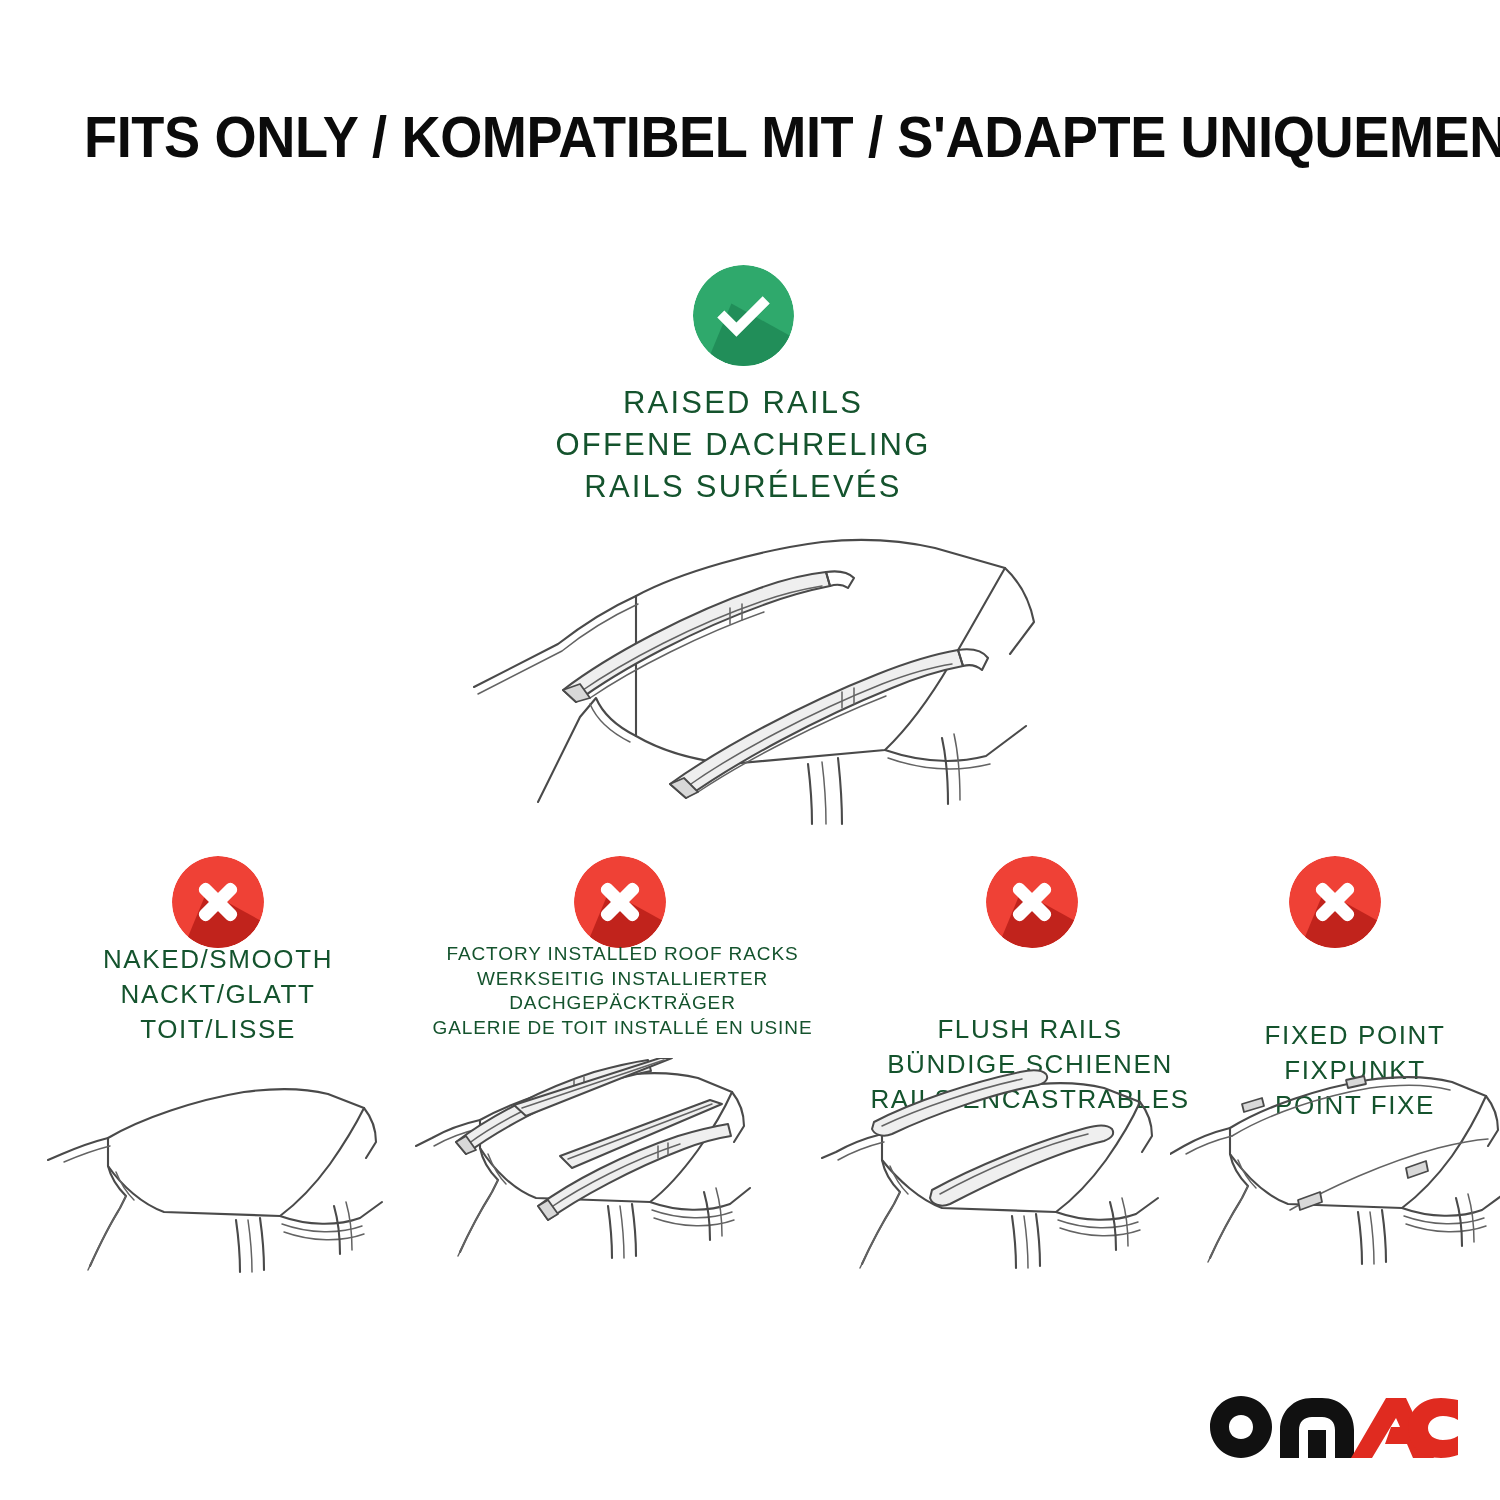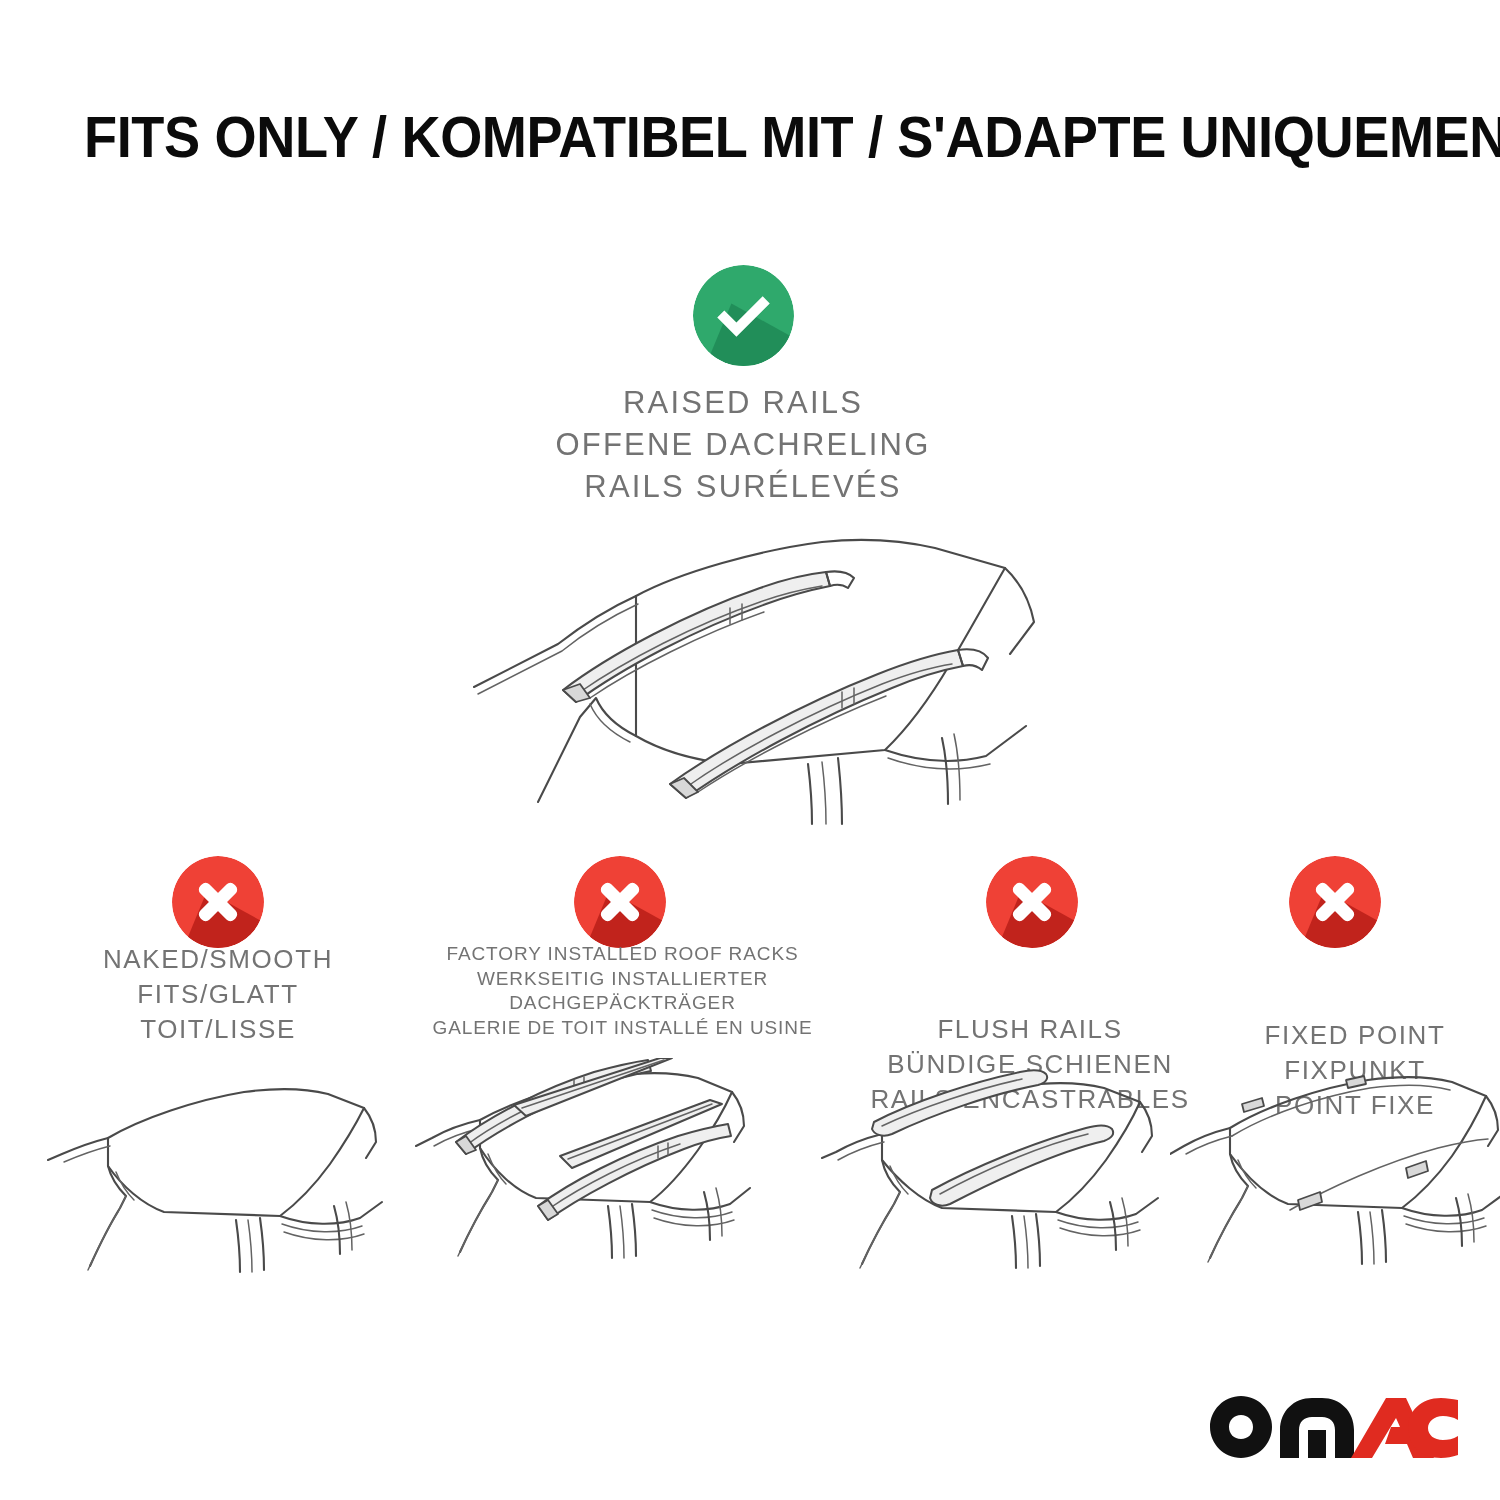--- a/index.html
+++ b/index.html
@@ -66,21 +66,21 @@
   .icon-no .shade { background: #b81e18; }
 
   
   .caption {
     position: absolute;
     text-align: center;
     font-size: 26px;
     font-weight: 400;
     letter-spacing: 1.6px;
     line-height: 1.34;
-    color: #737373;
+    color: #14532d;
     white-space: pre-line;
   }
   .caption-main {
     font-size: 31px;
     letter-spacing: 2.2px;
     line-height: 1.36;
   }
   .caption-small {
     font-size: 19px;
     letter-spacing: 0.9px;
@@ -173,21 +173,21 @@
   <div class="shade"></div>
   <svg viewBox="0 0 100 100">
     <g fill="#ffffff">
       <rect x="24" y="43" width="52" height="14" rx="6" transform="rotate(45 50 50)"></rect>
       <rect x="24" y="43" width="52" height="14" rx="6" transform="rotate(-45 50 50)"></rect>
     </g>
   </svg>
 </div>
 
 <div class="caption" style="left:48px; top:942px; width:340px;">NAKED/SMOOTH
-FITS/GLATT
+NACKT/GLATT
 TOIT/LISSE</div>
 
 <div class="roof" style="left:46px; top:1062px; width:345px; height:235px;">
   <svg viewBox="0 0 345 235" preserveAspectRatio="xMidYMid meet">
     <path class="rl" d="M62 76 C96 56 150 38 198 30 C228 26 258 26 282 32 L318 46
                         C310 62 298 82 284 102 C268 124 250 142 234 154
                         L118 150 C96 142 76 124 62 104 Z" fill="#fdfdfd"></path>
     <path class="rl" d="M62 76 C46 80 30 86 16 92 L2 98"></path>
     <path class="rl-thin" d="M64 84 C48 88 32 94 18 100"></path>
     <path class="rl" d="M62 104 C64 112 70 124 80 134 L74 146 C64 162 54 182 44 204"></path>

